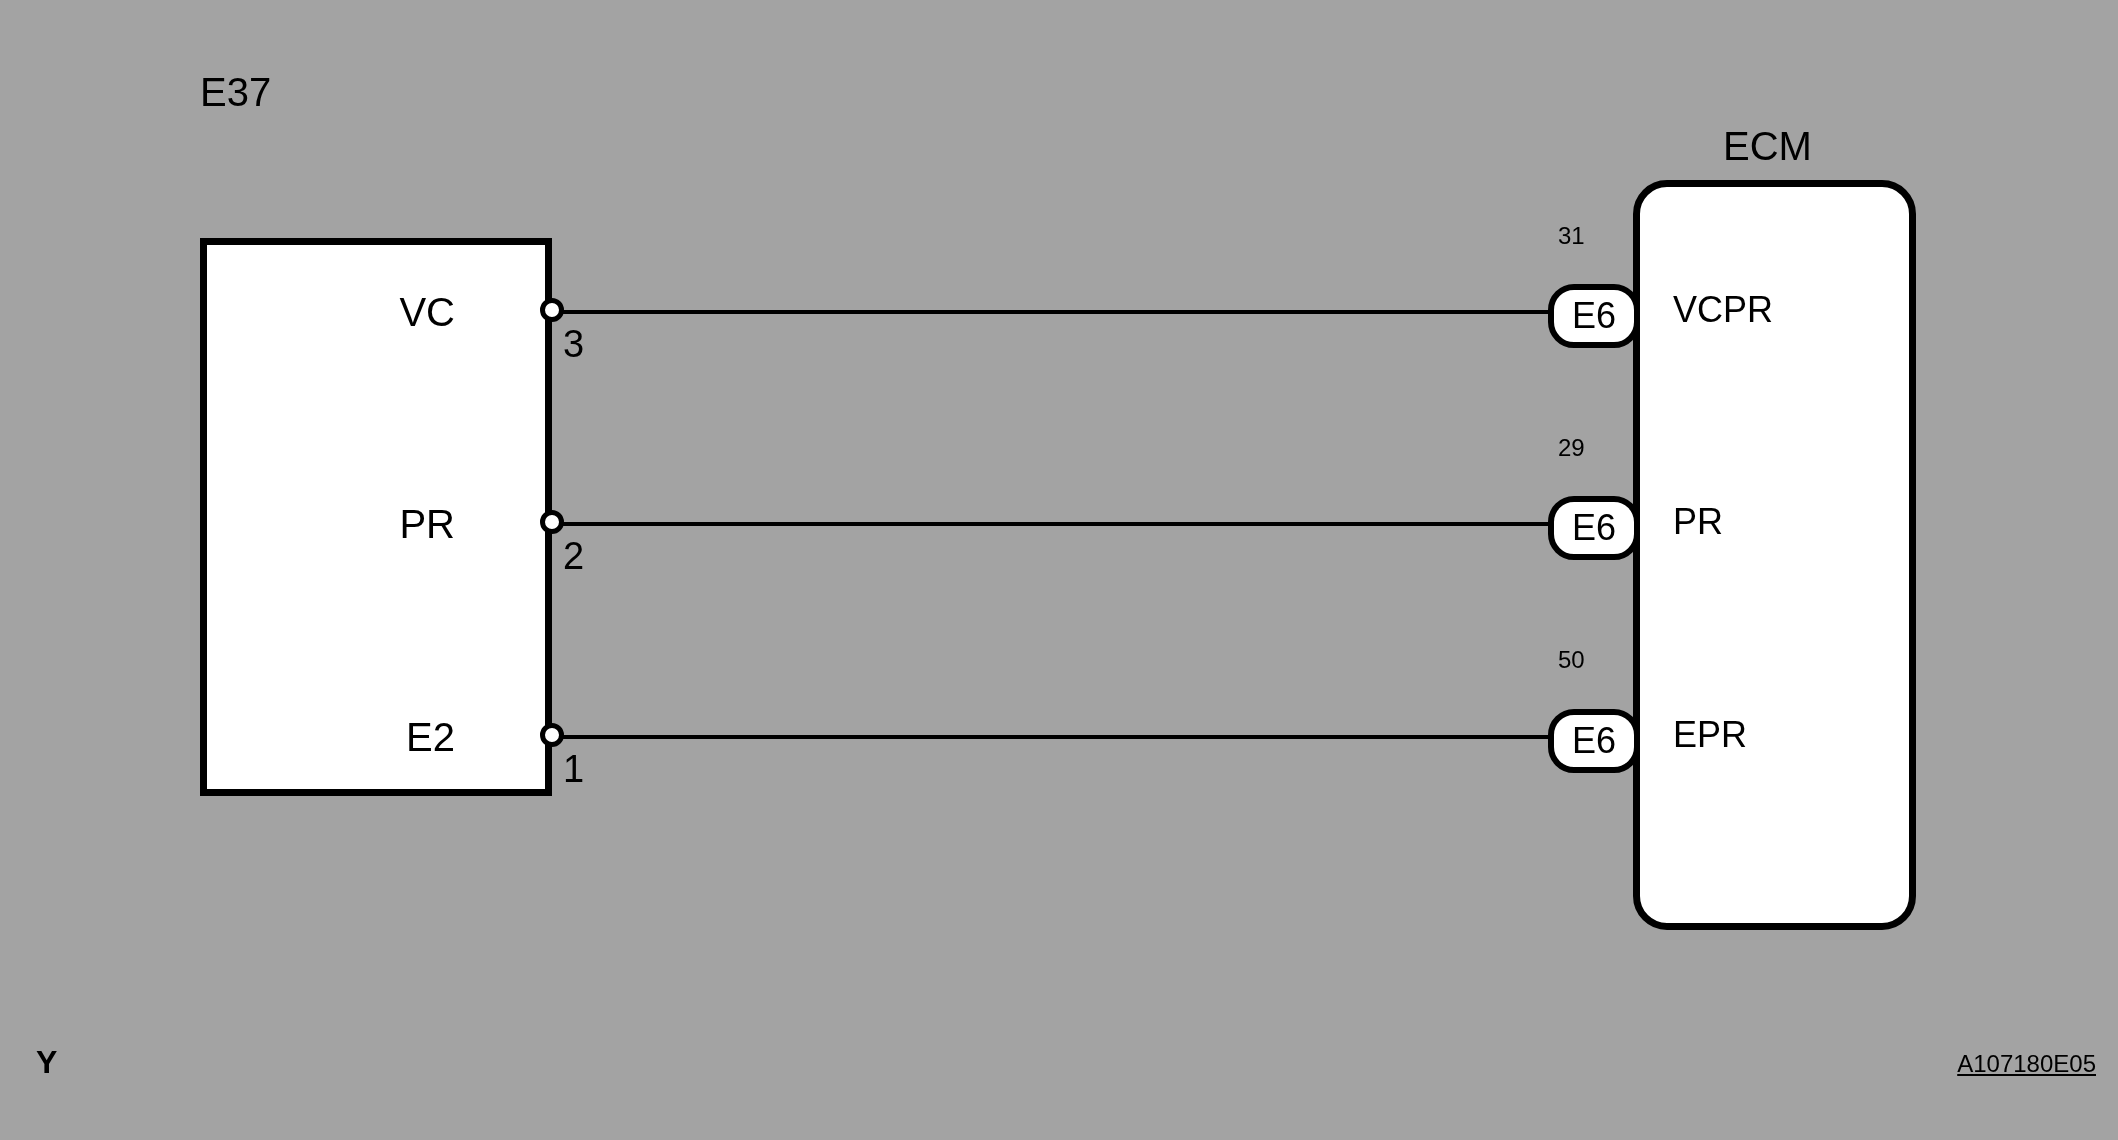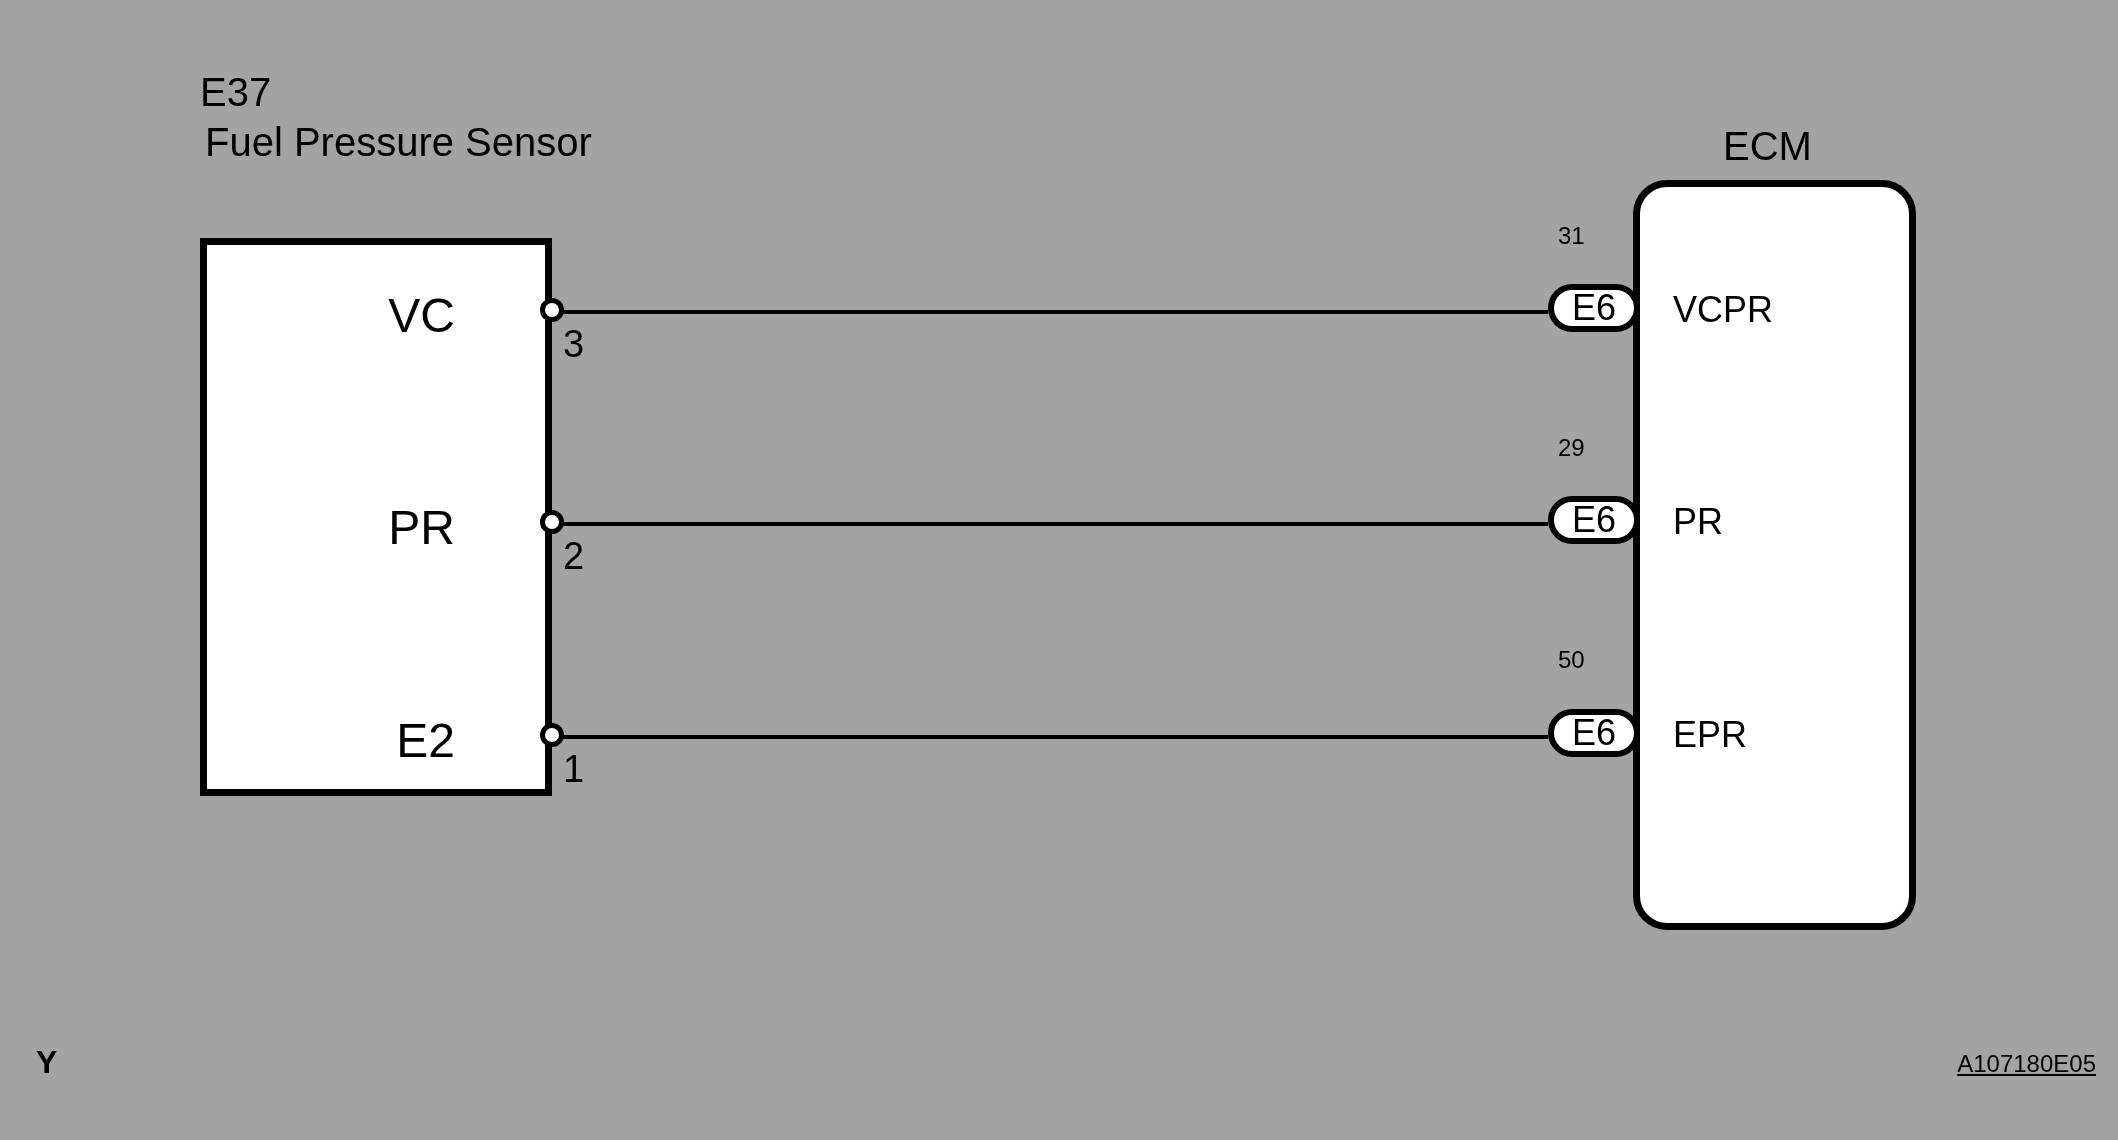--- a/index.html
+++ b/index.html
@@ -24,21 +24,21 @@
   .txt {
     position: absolute;
     white-space: nowrap;
     color: #000;
     line-height: 1;
   }
   .title-text {
     font-size: 40px;
   }
   .term-label {
-    font-size: 48px;
+    font-size: 40px;
   }
   .pin-num {
     font-size: 38px;
   }
   .ecm-pin-num {
     font-size: 24px;
   }
   .ecm-signal {
     font-size: 36px;
   }
@@ -82,40 +82,39 @@
     border: 5px solid #000;
     border-radius: 50%;
     background: #fff;
     box-sizing: border-box;
   }
 
   
   .conn-pill {
     position: absolute;
     width: 92px;
-    height: 48px;
+    height: 64px;
     border: 6px solid #000;
     border-radius: 26px;
     background: #fff;
     box-sizing: border-box;
     display: flex;
     align-items: center;
     justify-content: center;
     font-size: 36px;
     color: #000;
   }
   .conn-pill span { line-height: 1; }
 </style>
 </head>
 <body>
 
 <div id="diagram-root">
 
   <div class="txt title-text" style="left:200px; top:72px;">E37</div>
-  <div class="txt title-text" style="left:205px; top:122px;">Fuel Pressure Sensor</div>
 
   <div id="sensor-box" style="left:200px; top:238px; width:352px; height:558px;"></div>
 
   <div class="txt title-text" style="left:1723px; top:126px;">ECM</div>
 
   <div id="ecm-box" style="left:1633px; top:180px; width:283px; height:750px;"></div>
 
   <div class="wire" style="left:560px; top:310px; width:988px;"></div>
   <div class="terminal-dot" style="left:540px; top:298px;"></div>
   <div class="txt term-label" style="left:455px; top:292px; transform:translateX(-100%);">VC</div>

